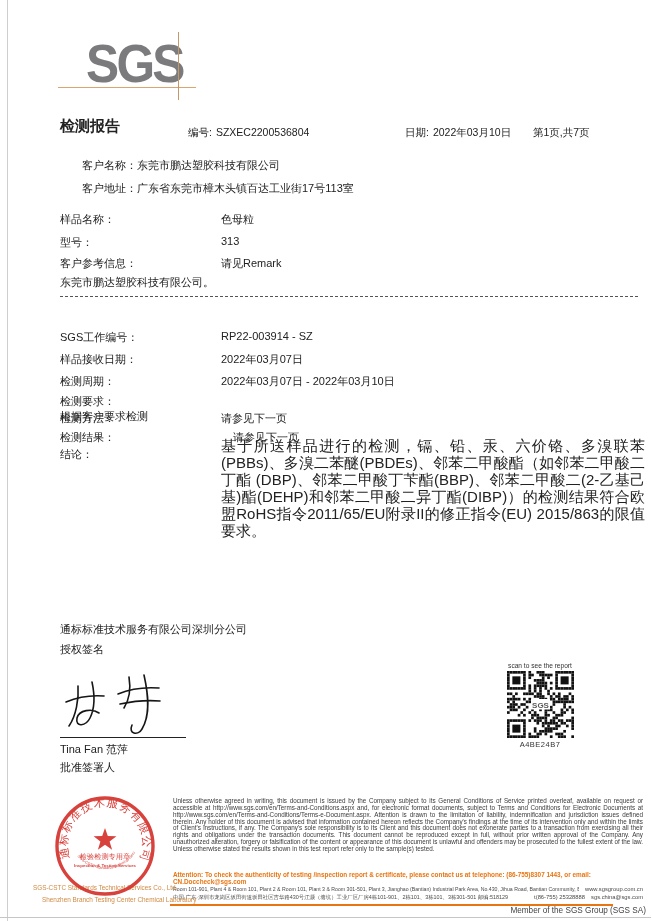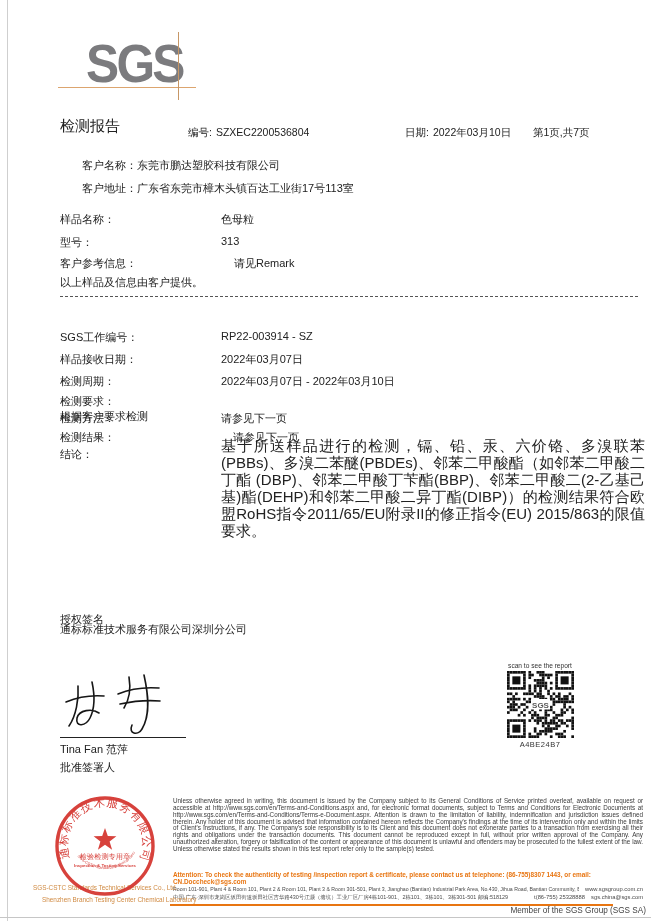--- a/index.html
+++ b/index.html
@@ -8,33 +8,33 @@
   .abs{position:absolute;}
   
   .edge-left{left:7px;top:0;width:1px;height:921px;background:#cfcfcf;}
   .edge-bottom{left:0;top:917px;width:652px;height:1px;background:#c6c6c6;}
   
   .logo-text{left:86px;top:36px;font-size:54px;font-weight:bold;color:#7b7b7e;
              letter-spacing:-3px;transform:scaleX(.92);transform-origin:left top;line-height:1;}
   .crop-h{left:58px;top:87px;width:138px;height:1px;background:#dca56f;}
   .crop-v{left:178px;top:32px;width:1px;height:68px;background:#c79766;}
   
-  .title{left:60px;top:117px;font-size:15px;font-weight:normal;}
+  .title{left:60px;top:117px;font-size:15px;font-weight:bold;}
   .hrow{font-size:10.5px;display:flex;gap:4px;white-space:nowrap;justify-content:flex-end;}
   
   .frow{left:60px;font-size:11px;display:flex;white-space:nowrap;}
   .frow .lbl{display:inline-block;}
   .w1 .lbl{width:77px;text-align:right;}
   .w2 .lbl{width:161px;}
   .dash{left:60px;top:296px;width:578px;border-top:1px dashed #555;}
   .concl{left:221px;top:437px;width:424px;font-size:15px;line-height:17px;text-align:justify;}
   .concl-lbl{left:60px;top:447px;font-size:11px;}
   
   .sig-company{left:60px;top:622px;font-size:11px;}
-  .sig-auth{left:60px;top:612px;font-size:11px;text-align:center;}
+  .sig-auth{left:60px;top:642px;font-size:11px;text-align:center;}
   .sig-svg{left:62px;top:672px;}
   .sig-line{left:60px;top:737px;width:126px;height:1px;background:#222;}
   .sig-name{left:60px;top:742px;font-size:11px;}
   .sig-role{left:60px;top:760px;font-size:11px;}
   
   .qr-wrap{left:498px;top:662px;width:84px;text-align:center;}
   .qr-cap{font-size:6.6px;color:#333;margin:0 0 2px 0;}
   .qr-code-text{font-size:7.5px;color:#333;margin:2px 0 0 0;letter-spacing:.5px;}
   
   .legal{left:173px;top:798px;width:470px;font-size:6.3px;line-height:6.85px;
@@ -84,25 +84,25 @@
     <span>广东省东莞市樟木头镇百达工业街17号113室</span>
   </div>
   <div class="abs frow w2" style="top:212px;">
     <span class="lbl">样品名称：</span>
     <span>色母粒</span>
   </div>
   <div class="abs frow w2" style="top:235px;">
     <span class="lbl">型号：</span>
     <span>313</span>
   </div>
-  <div class="abs frow w2" style="top:256px;gap:13px;">
+  <div class="abs frow w2" style="top:256px;">
     <span class="lbl">客户参考信息：</span>
     <span>请见Remark</span>
   </div>
-  <div class="abs frow" style="top:275px;">以上样品及信息由客户提供。</div>
+  <div class="abs frow" style="top:275px;">东莞市鹏达塑胶科技有限公司。</div>
   <div class="abs dash"></div>
 
   <div class="abs frow w2" style="top:330px;">
     <span class="lbl">SGS工作编号：</span>
     <span>RP22-003914 - SZ</span>
   </div>
   <div class="abs frow w2" style="top:352px;">
     <span class="lbl">样品接收日期：</span>
     <span>2022年03月07日</span>
   </div>

